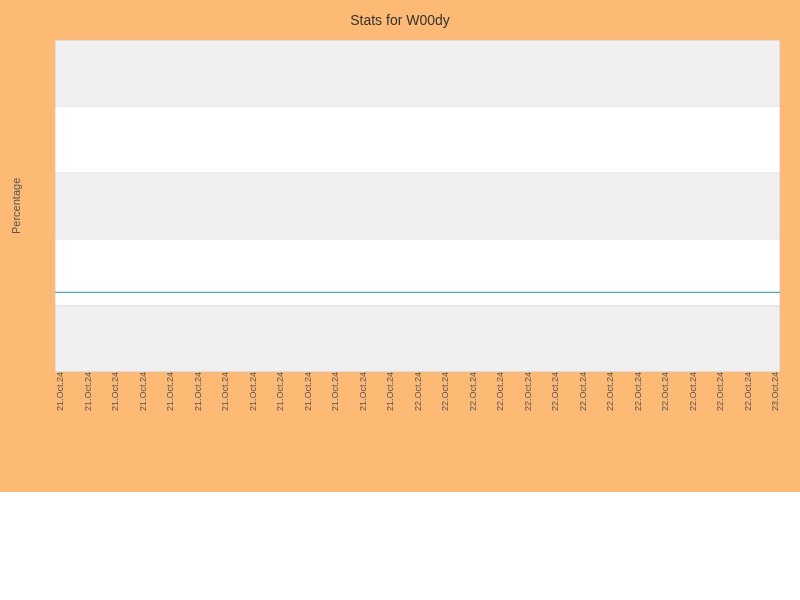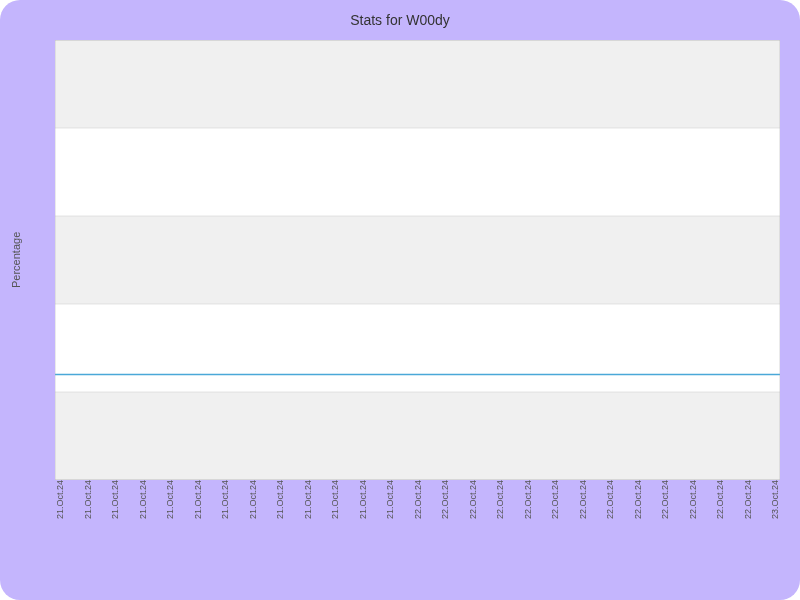--- a/index.html
+++ b/index.html
@@ -5,24 +5,23 @@
     * { margin: 0; padding: 0; box-sizing: border-box; }
     body {
       background: #ffffff;
       font-family: Arial, sans-serif;
       width: 800px;
       height: 600px;
       overflow: hidden;
     }
     .chart-container {
       width: 800px;
-      height: 600px;
+      height: 492px;
       position: relative;
-      background: #c4b5fd;
-      border-radius: 20px;
+      background: #fdba74;
     }
     .chart-title {
       text-align: center;
       font-size: 14px;
       color: #333;
       padding-top: 12px;
       padding-bottom: 8px;
     }
     .chart-area {
       position: absolute;

